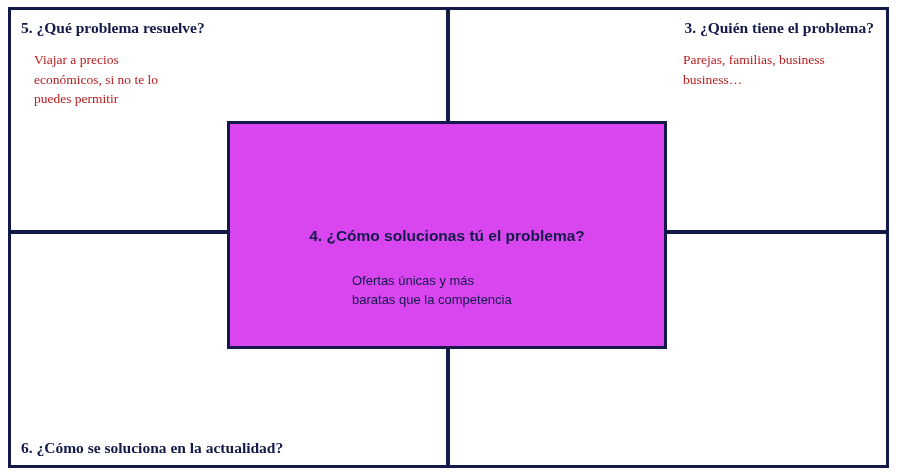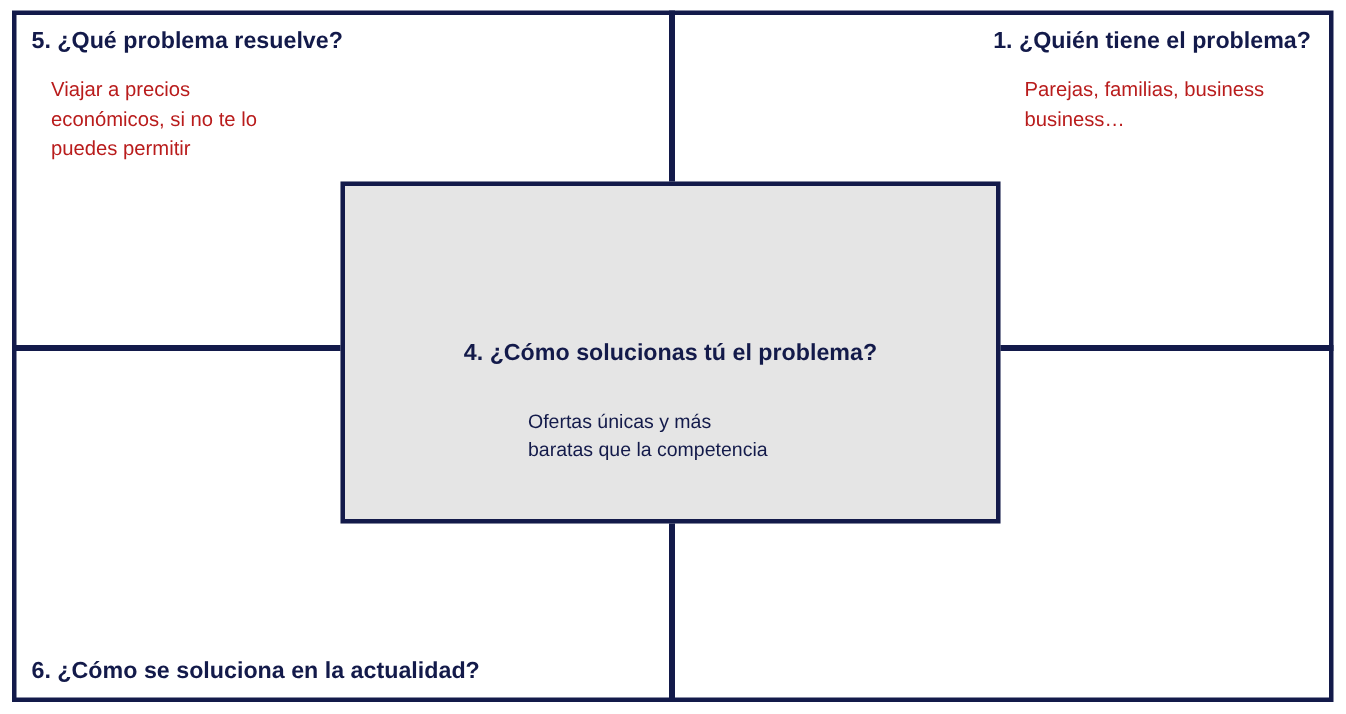--- a/index.html
+++ b/index.html
@@ -38,20 +38,21 @@
     left: 8px;
     top: 230px;
     width: 881px;
     height: 4px;
     background: #131a4a;
   }
   .quadrant {
     position: absolute;
     box-sizing: border-box;
     padding: 0;
+    font-family: Liberation Serif, serif;
   }
   .q-tl { left: 11px;  top: 10px;  width: 435px; height: 220px; }
   .q-tr { left: 450px; top: 10px;  width: 436px; height: 220px; }
   .q-bl { left: 11px;  top: 234px; width: 435px; height: 231px; }
   .q-br { left: 450px; top: 234px; width: 436px; height: 231px; }
 
   .q-title {
     position: absolute;
     font-size: 15.5px;
     font-weight: bold;
@@ -82,21 +83,21 @@
   .q-br .q-body  { left: 210px; top: 146px; }
   .q-br .q-title { right: 12px; bottom: 8px; }
 
   
   .center-box {
     position: absolute;
     left: 227px;
     top: 121px;
     width: 440px;
     height: 228px;
-    background: #e5e5e5;
+    background: #d946ef;
     border: 3px solid #131a4a;
     box-sizing: border-box;
   }
   .center-title {
     position: absolute;
     left: 0;
     right: 0;
     top: 103px;
     text-align: center;
     font-size: 15.5px;
@@ -123,21 +124,21 @@
   <div class="divider-h"></div>
 
   <div class="quadrant q-tl">
     <div class="q-title">5. ¿Qué problema resuelve?</div>
     <div class="q-body">Viajar a precios
 económicos, si no te lo
 puedes permitir</div>
   </div>
 
   <div class="quadrant q-tr">
-    <div class="q-title">1. ¿Quién tiene el problema?</div>
+    <div class="q-title">3. ¿Quién tiene el problema?</div>
     <div class="q-body">Parejas, familias, business
 business…</div>
   </div>
 
   <div class="quadrant q-bl">
     <div class="q-title">6. ¿Cómo se soluciona en la actualidad?</div>
   </div>
 
 
   <div class="center-box">

